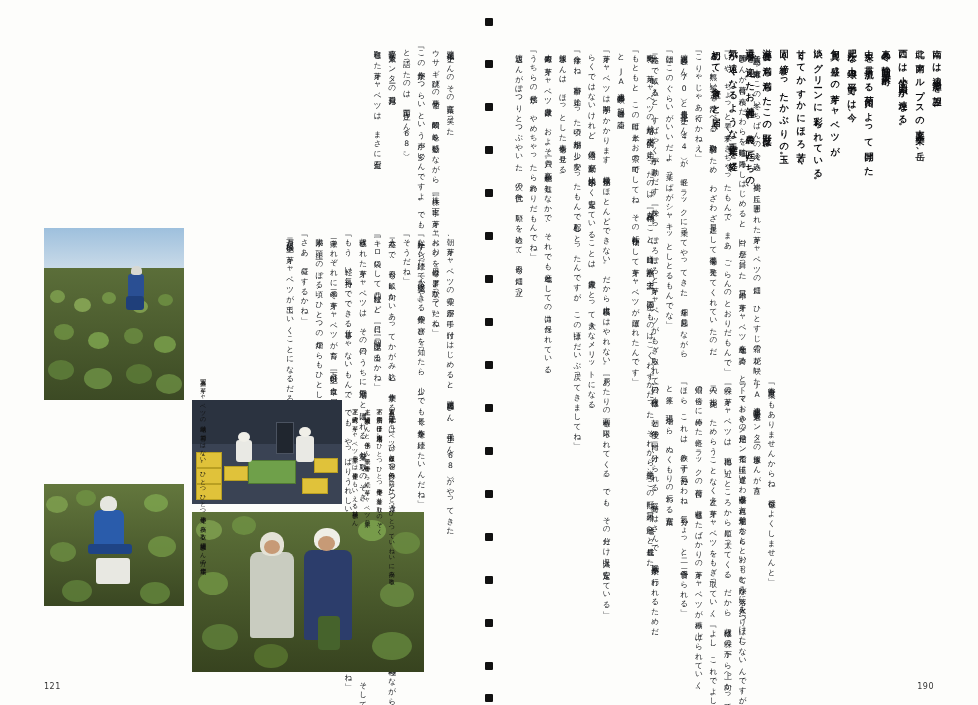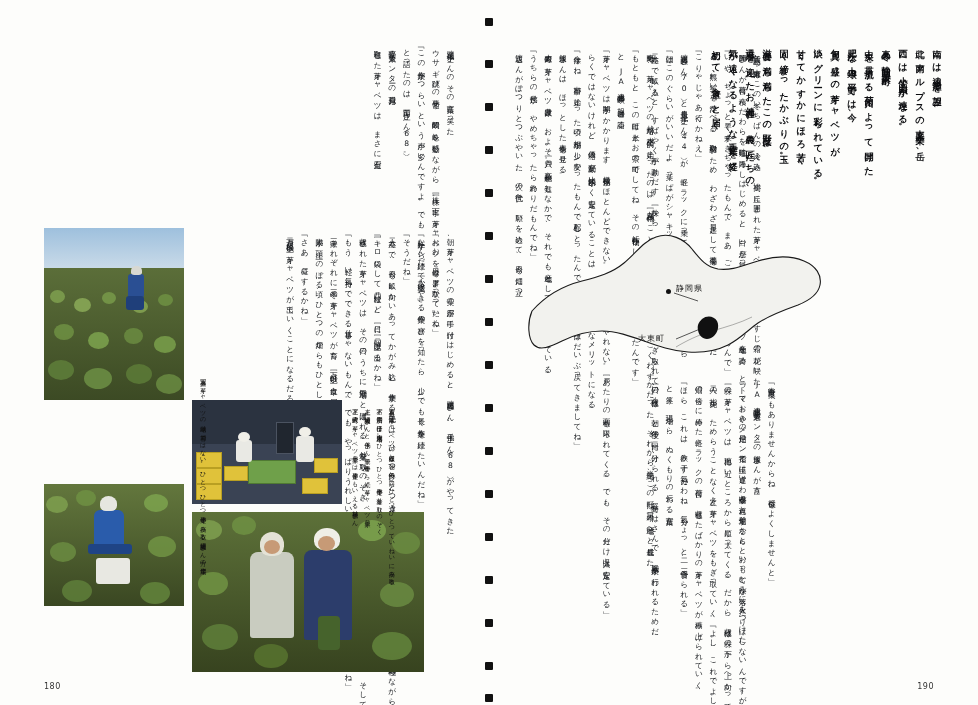--- a/index.html
+++ b/index.html
@@ -135,41 +135,20 @@
       <div class="vcol">と、JA遠州夢咲の担当者は語る。</div>
       <div class="vcol">「芽キャベツは手間がかかります。機械化がほとんどできない。だから大規模にはやれない。一戸あたりの面積も限られてくる。でも、その分だけ収入は安定している」</div>
       <div class="vcol">らくではないけれど、価格の変動が比較的小さく安定していることは、農家にとって大きなメリットになる。</div>
       <div class="vcol">「今年はね、出荷が始まった頃の相場が少し安かったもんで心配しとったんですが、この頃はだいぶ戻ってきましてね」</div>
       <div class="vcol">熊塚さんは、ほっとした表情を見せる。</div>
       <div class="vcol">大東町の芽キャベツ農家は、およそ一六〇戸。高齢化が進むなかで、それでも産地としての力は保たれている。</div>
       <div class="vcol">「うちらの世代が、やめちゃったら終わりだもんでね」</div>
       <div class="vcol">渡辺さんがぽつりとつぶやいた。次の世代へ。願いを込めて、今日も畑に立つ。</div>
     </div>
 
-    <div class="map">
-      <svg width="300" height="185" viewBox="0 0 300 185">
-
-        <path d="M6,96 C22,78 40,70 56,66 C72,62 86,58 98,48 C110,38 118,26 130,22
-                 C144,17 158,24 166,34 C174,44 180,52 192,54 C206,56 218,50 232,46
-                 C248,41 264,40 278,46 C290,51 296,60 294,70 C292,80 282,86 272,90
-                 C258,95 244,100 232,108 C222,115 214,124 202,130 C190,136 176,138 162,137
-                 C146,136 132,131 118,126 C104,121 90,116 76,116 C62,116 48,120 36,126
-                 C24,132 14,136 8,130 C2,124 1,108 6,96 Z" fill="#f2f2ee" stroke="#1a1a1a" stroke-width="1.1"></path>
-
-        <path d="M150,132 C160,126 172,120 186,116 C200,112 214,108 226,102" fill="none" stroke="#1a1a1a" stroke-width="0.6" opacity=".55"></path>
-
-        <path d="M176,104 C181,100 188,101 191,106 C194,112 191,120 185,123 C179,126 173,122 172,115 C171,110 173,107 176,104 Z" fill="#111111"></path>
-
-        <line x1="148" y1="78" x2="172" y2="86" stroke="#111" stroke-width="0.7"></line>
-        <line x1="150" y1="124" x2="174" y2="114" stroke="#111" stroke-width="0.7"></line>
-      </svg>
-      <div class="dot-marker" style="left:140px;top:74px;"></div>
-      <div class="map-label" style="left:150px;top:68px;">静岡県</div>
-      <div class="map-label" style="left:112px;top:118px;">大東町</div>
-    </div>
 
     <div class="folio folio-right">190</div>
   </div>
 
   <div class="page page-left">
 
     <div class="vcols" style="right:26px;top:44px;height:180px;">
       <div class="vcol">渡辺千代士さんのその言葉に笑った。</div>
       <div class="vcol">ウサギ跳びの要領で、畝間の畝を移動しながら、一株一株、丁寧に芽キャベツをもぎ取っていく。</div>
       <div class="vcol">「この作業がつらいという声が多いんですよ。でも、昨年から続けて収穫できる作業の喜びを知ったら、少しでも長く作業を続けたいんだね」</div>
@@ -284,16 +263,16 @@
       <div class="vcol small capdark">写真右上／芽キャベツの収穫は朝と午後の二回。ひとつひとつていねいに摘み取る</div>
       <div class="vcol small capdark">右下／選別所の様子は大東選別場。ひとつひとつ手作業で外葉を取りのぞく</div>
       <div class="vcol small capdark">左上／渡辺睦男さんと千代士さん親子。青年から続く芽キャベツ農家</div>
       <div class="vcol small capdark">左下／大東町の芽キャベツ農家では手作業ともいえる林英樹さん</div>
     </div>
 
     <div class="vcols" style="left:196px;top:374px;height:24px;">
       <div class="vcol cap capdark">写真右上／芽キャベツの栽培は容易ではない。ひとつひとつ手作業で摘み取る（渡辺睦男さん方の作業場）</div>
     </div>
 
-    <div class="folio folio-left">180</div>
+    <div class="folio folio-left">121</div>
   </div>
 
 </div>
 
 </body></html>

